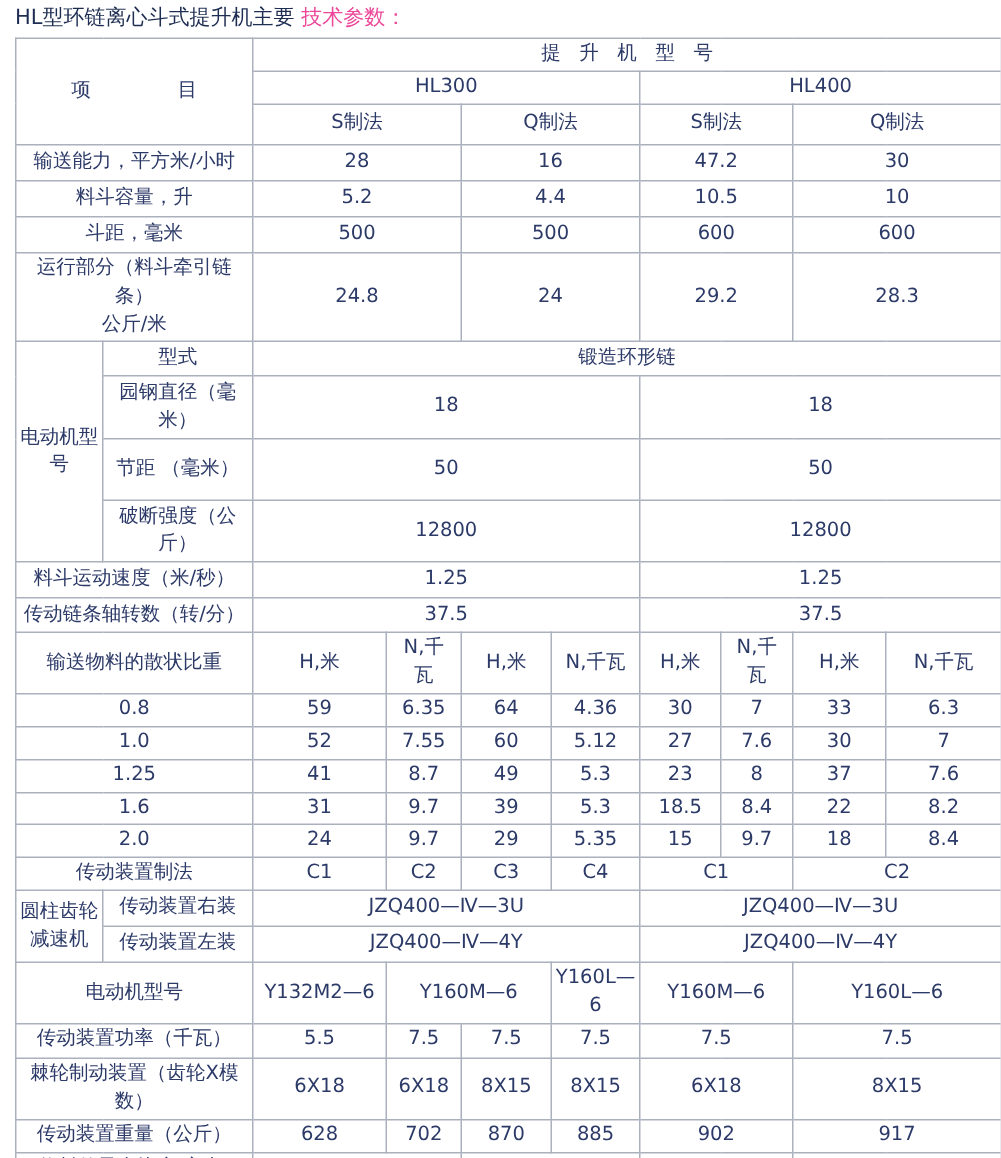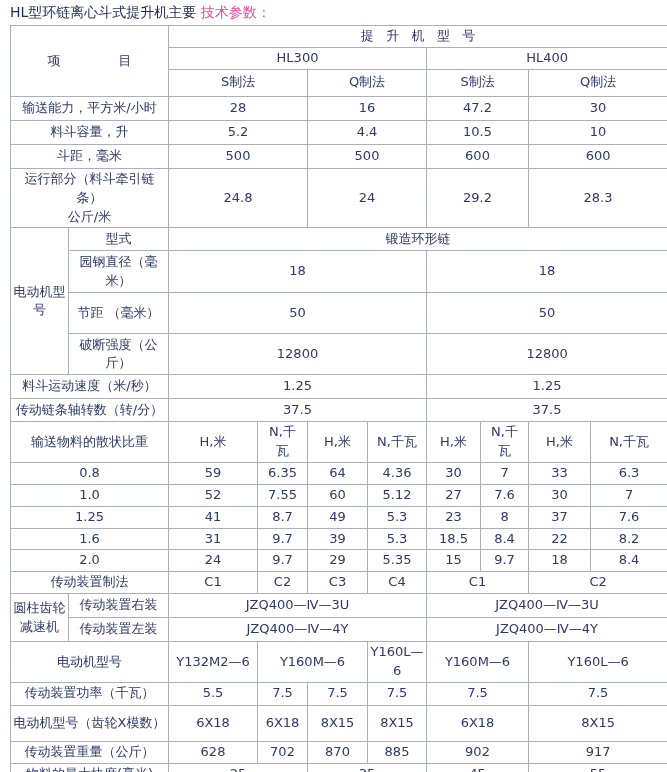--- a/index.html
+++ b/index.html
@@ -233,21 +233,21 @@
       <tr style="height: 23px;">
         <td colspan="2">传动装置功率（千瓦）</td>
         <td>5.5</td>
         <td>7.5</td>
         <td>7.5</td>
         <td>7.5</td>
         <td colspan="2">7.5</td>
         <td colspan="2">7.5</td>
       </tr>
       <tr style="height: 36px;">
-        <td colspan="2">电动机型号（齿轮X模数）</td>
+        <td colspan="2">棘轮制动装置（齿轮X模数）</td>
         <td>6X18</td>
         <td>6X18</td>
         <td>8X15</td>
         <td>8X15</td>
         <td colspan="2">6X18</td>
         <td colspan="2">8X15</td>
       </tr>
       <tr style="height: 22px;">
         <td colspan="2">传动装置重量（公斤）</td>
         <td>628</td>

